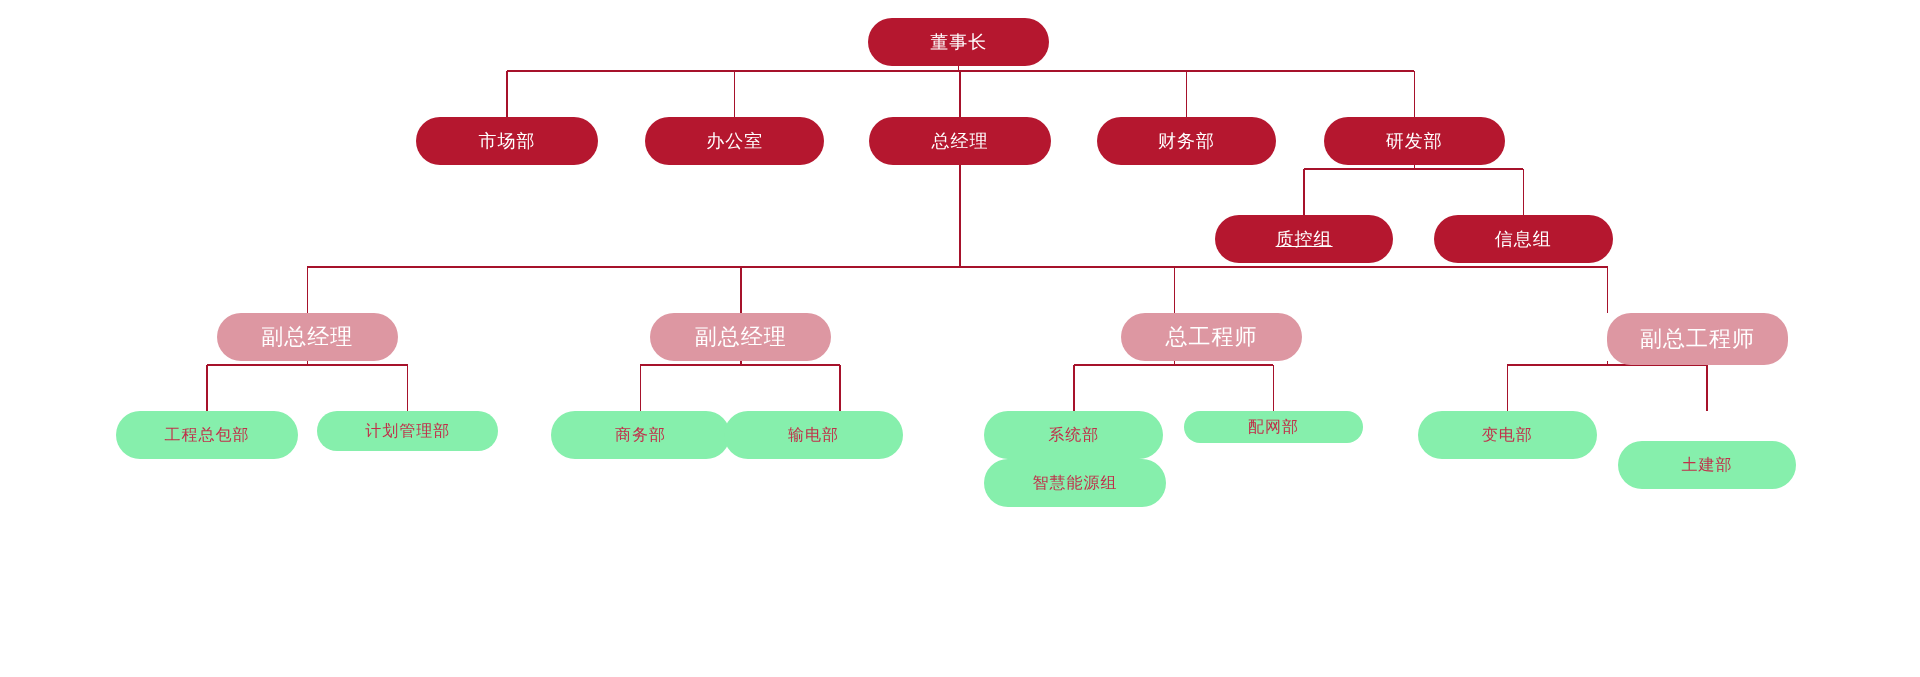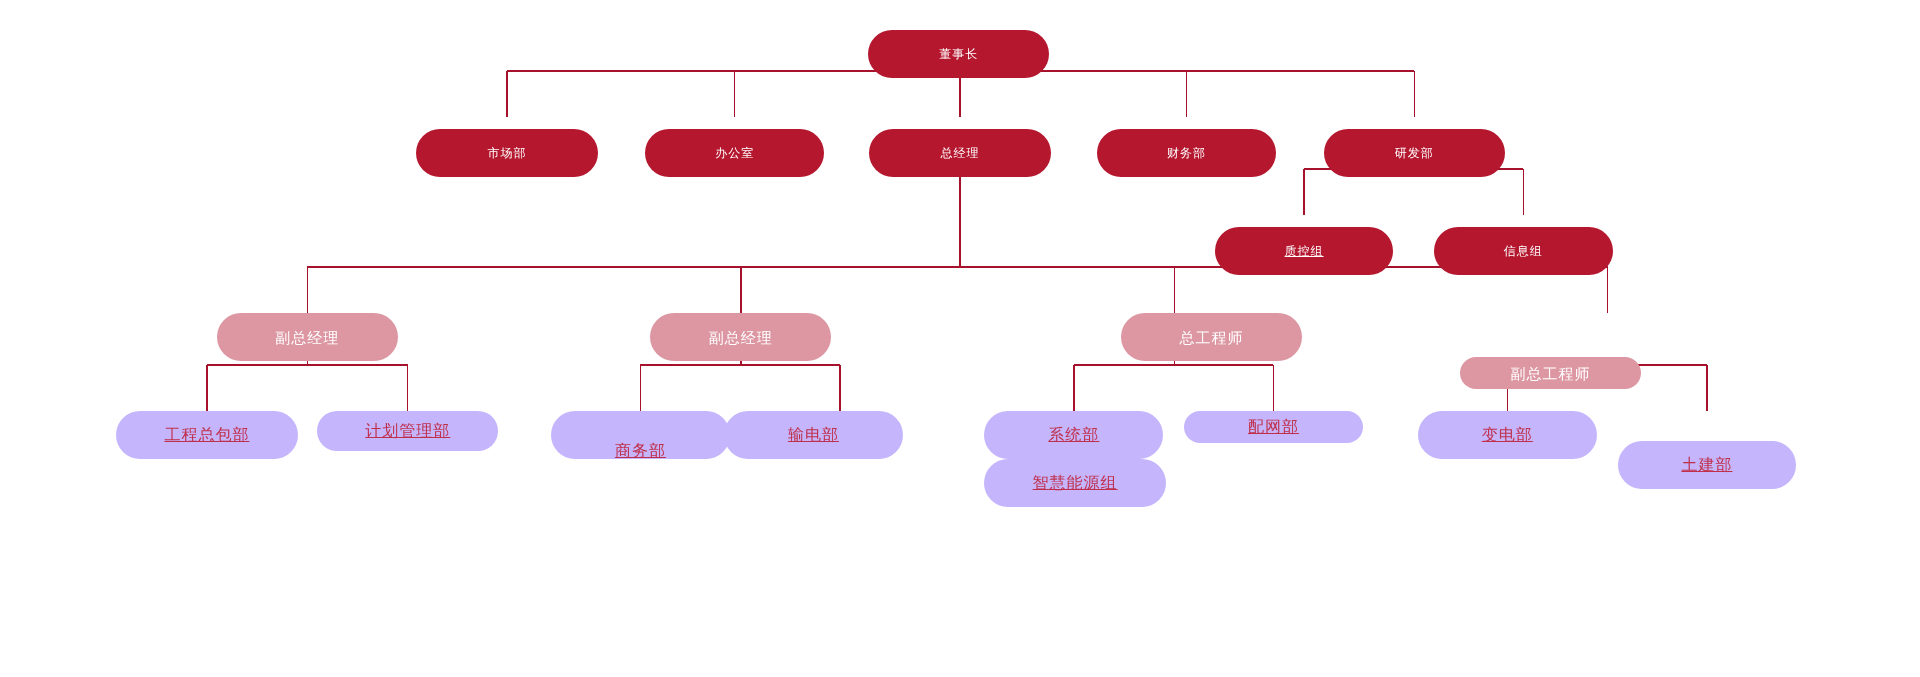--- a/index.html
+++ b/index.html
@@ -29,39 +29,37 @@
     justify-content: center;
     white-space: nowrap;
     letter-spacing: 1px;
     line-height: 1;
     user-select: none;
   }
   .node.level-root,
   .node.level-dark {
     background: #b5172f;
     color: #ffffff;
-    font-size: 12px;
+    font-size: 18px;
     height: 48px;
     border-radius: 24px;
-    margin-top: 12px;
   }
   .node.level-pink {
     background: #dd97a2;
     color: #ffffff;
-    font-size: 15px;
+    font-size: 22px;
     height: 48px;
     border-radius: 24px;
   }
   .node.level-light {
-    background: #c4b5fd;
+    background: #86efac;
     color: #c0304a;
     font-size: 16px;
     height: 48px;
     border-radius: 24px;
-    text-decoration: underline;
   }
 </style>
 </head>
 <body>
 
 <div id="chart-root">
   <svg class="connectors" id="connector-svg" viewBox="0 0 1920 677">
       <line x1="958.7755102040817" y1="66" x2="958.7755102040817" y2="71" stroke="#a6122b" stroke-width="1.4" shape-rendering="crispEdges"></line>
       <line x1="506.9387755102041" y1="71" x2="1414.2857142857142" y2="71" stroke="#a6122b" stroke-width="1.4" shape-rendering="crispEdges"></line>
       <line x1="506.9387755102041" y1="71" x2="506.9387755102041" y2="117" stroke="#a6122b" stroke-width="1.4" shape-rendering="crispEdges"></line>
@@ -124,30 +122,30 @@
       </div>
       <div class="node level-pink" style="left: 216.735px; top: 313px; width: 181.224px; height: 48px;">
         <span>副总经理</span>
       </div>
       <div class="node level-pink" style="left: 650.204px; top: 313px; width: 181.224px; height: 48px;">
         <span>副总经理</span>
       </div>
       <div class="node level-pink" style="left: 1121px; top: 313px; width: 181.224px; height: 48px;">
         <span>总工程师</span>
       </div>
-      <div class="node level-pink" style="left: 1460px; top: 313px; width: 181.224px; height: 32px; margin-top: 44px;">
+      <div class="node level-pink" style="left: 1607px; top: 313px; width: 181.224px; height: 52px;">
         <span>副总工程师</span>
       </div>
       <div class="node level-light" style="left: 116.327px; top: 411px; width: 181.224px; height: 48px;">
         <span>工程总包部</span>
       </div>
       <div class="node level-light" style="left: 317.143px; top: 411px; width: 181.224px; height: 40px;">
         <span>计划管理部</span>
       </div>
-      <div class="node level-light" style="left: 551.02px; top: 411px; width: 178.776px; height: 48px; align-items: flex-end;">
+      <div class="node level-light" style="left: 551.02px; top: 411px; width: 178.776px; height: 48px;">
         <span>商务部</span>
       </div>
       <div class="node level-light" style="left: 724px; top: 411px; width: 178.776px; height: 48px;">
         <span>输电部</span>
       </div>
       <div class="node level-light" style="left: 984.49px; top: 411px; width: 178.776px; height: 48px;">
         <span>系统部</span>
       </div>
       <div class="node level-light" style="left: 1184.08px; top: 411px; width: 178.776px; height: 32px;">
         <span>配网部</span>

